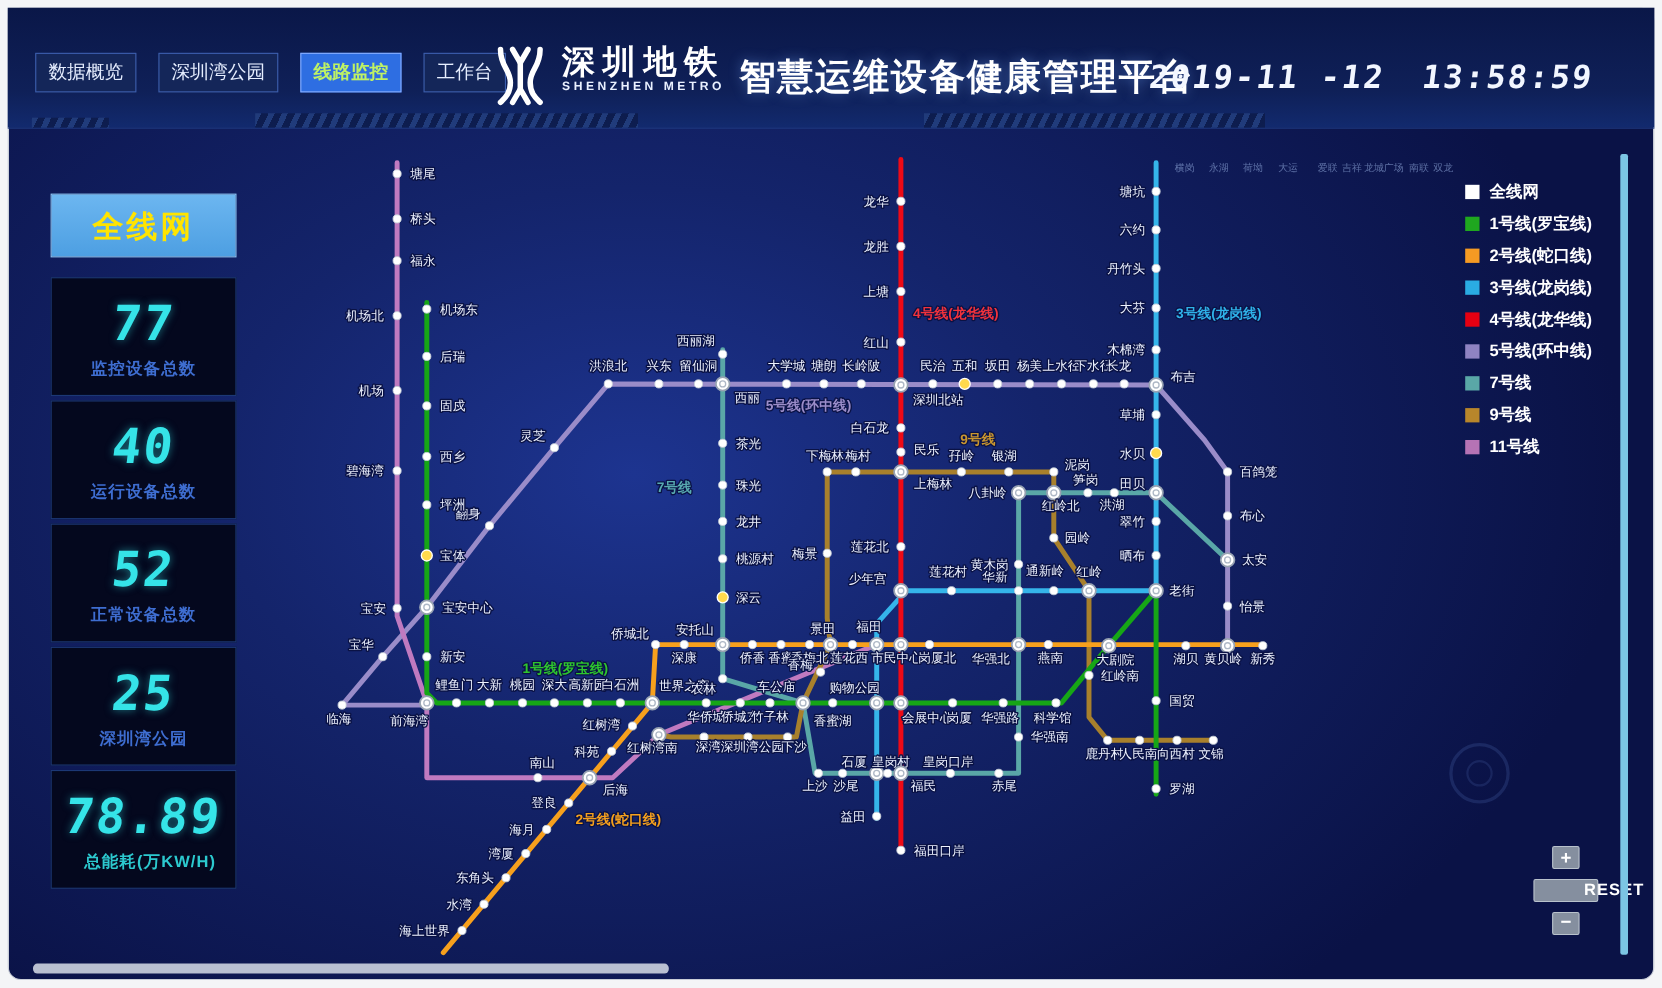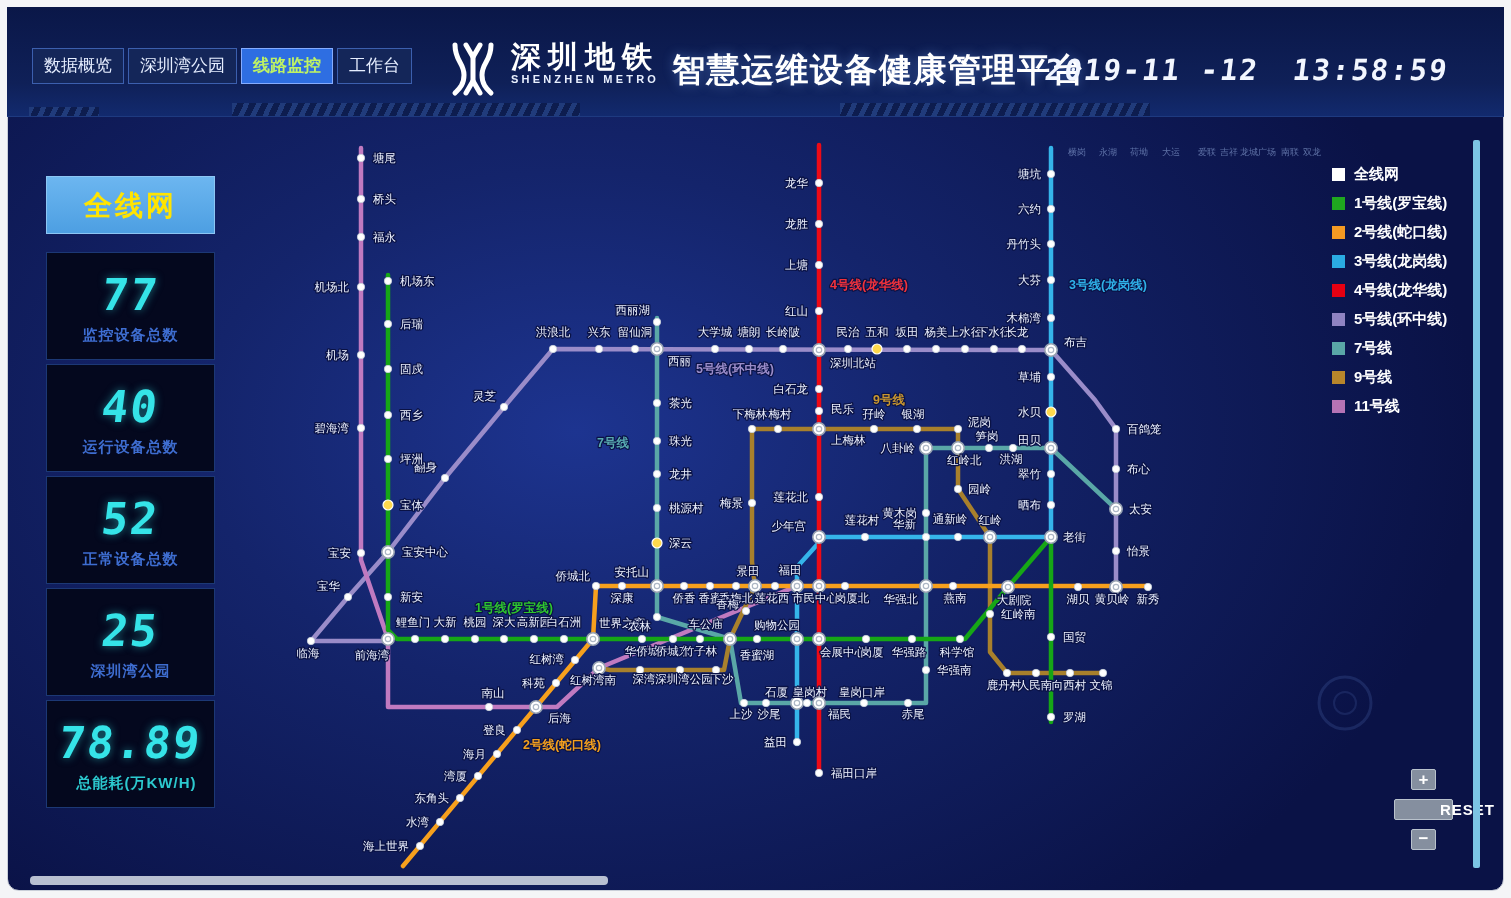--- a/index.html
+++ b/index.html
@@ -5,21 +5,21 @@
   * { box-sizing: border-box; margin: 0; padding: 0; }
   html,body { width:1511px; height:898px; overflow:hidden; }
   body { background:#f4f5f7; font-family:"Liberation Sans", sans-serif; position:relative; }
   .app { position:absolute; inset:7px; border-radius:12px; overflow:hidden;
          background: radial-gradient(ellipse 900px 620px at 38% 48%, #1d3490 0%, #14246b 42%, #0a1246 100%);
          border:1px solid #c9ced8; }
   
   .header { position:absolute; left:7px; top:7px; right:7px; height:110px;
             background: linear-gradient(180deg,#0a1748 0%, #0f2058 70%, #122a6e 100%);
             border-bottom:1px solid #1e3a80; z-index:5; }
-  .nav-tabs { position:absolute; left:25px; top:41px; display:flex; gap:4px; }
+  .nav-tabs { position:absolute; left:25px; top:41px; display:flex; gap:20px; }
   .tab { height:36px; line-height:34px; padding:0 11px; font-size:17px; color:#e6eeff;
          background:#142659; border:1px solid #3c5fae; cursor:pointer; white-space:nowrap; }
   .tab.active { background:#2e6ee2; border-color:#85acff; color:#bef264; font-weight:bold;font-family:Liberation Serif, serif; }
   .logo { position:absolute; left:440px; top:34px; display:flex; gap:12px; }
   .logo svg { display:block; }
   .logo-cn { font-size:30px; font-weight:bold; color:#fff; letter-spacing:7px; line-height:32px; }
   .logo-en { font-size:11px; color:#e9f0ff; letter-spacing:3.2px; font-weight:bold; }
   .title { position:absolute; left:648px; top:41px; font-size:33px; font-weight:bold; color:#fff;
            letter-spacing:1.5px; text-shadow:0 0 12px rgba(120,170,255,.45); white-space:nowrap;margin-left:17px; }
   .clock { position:absolute; right:55px; top:46px; display:flex; gap:34px; color:#f2f6ff;

